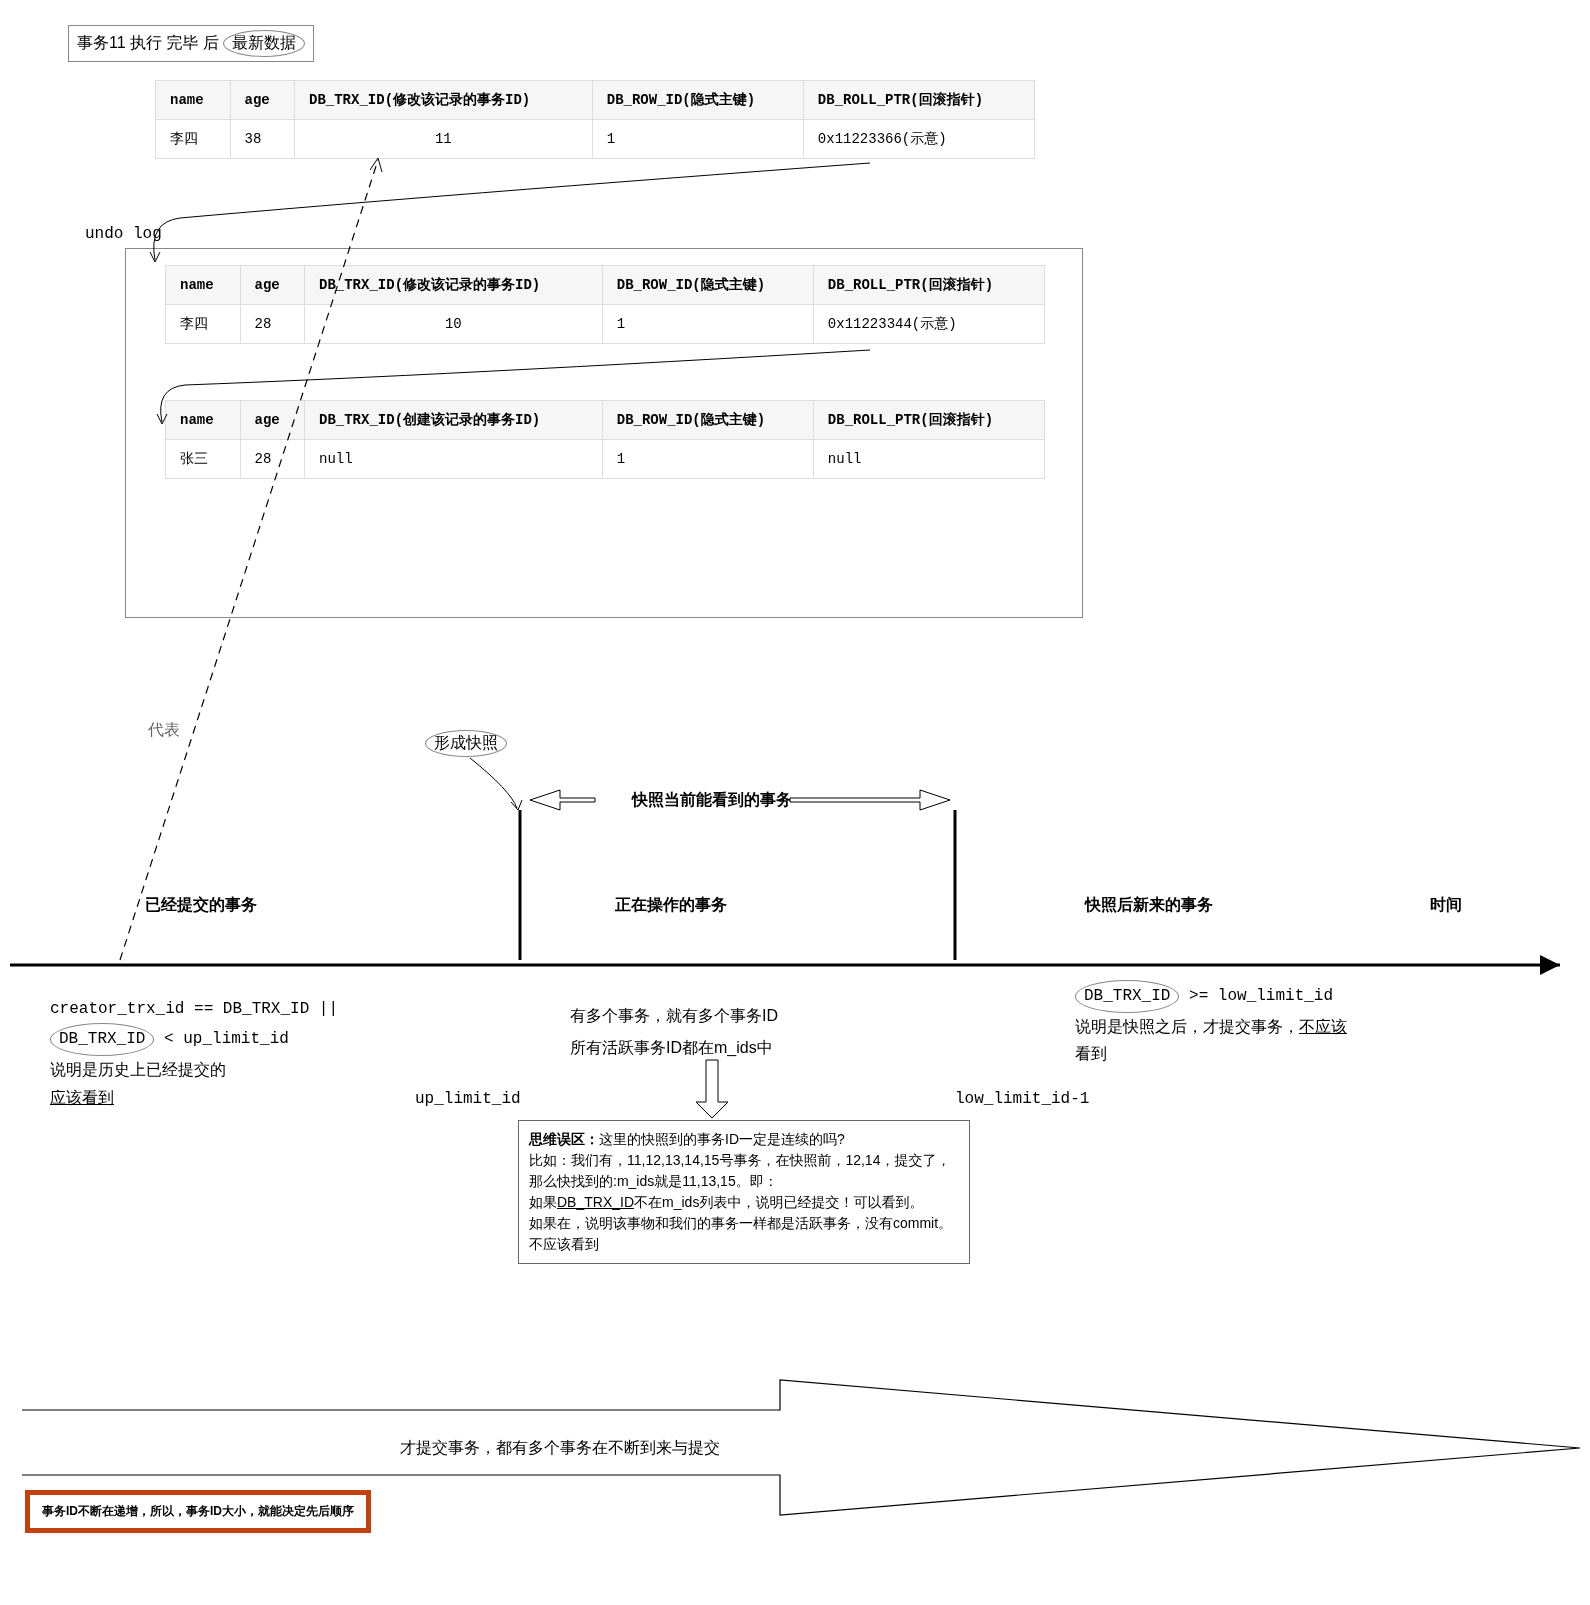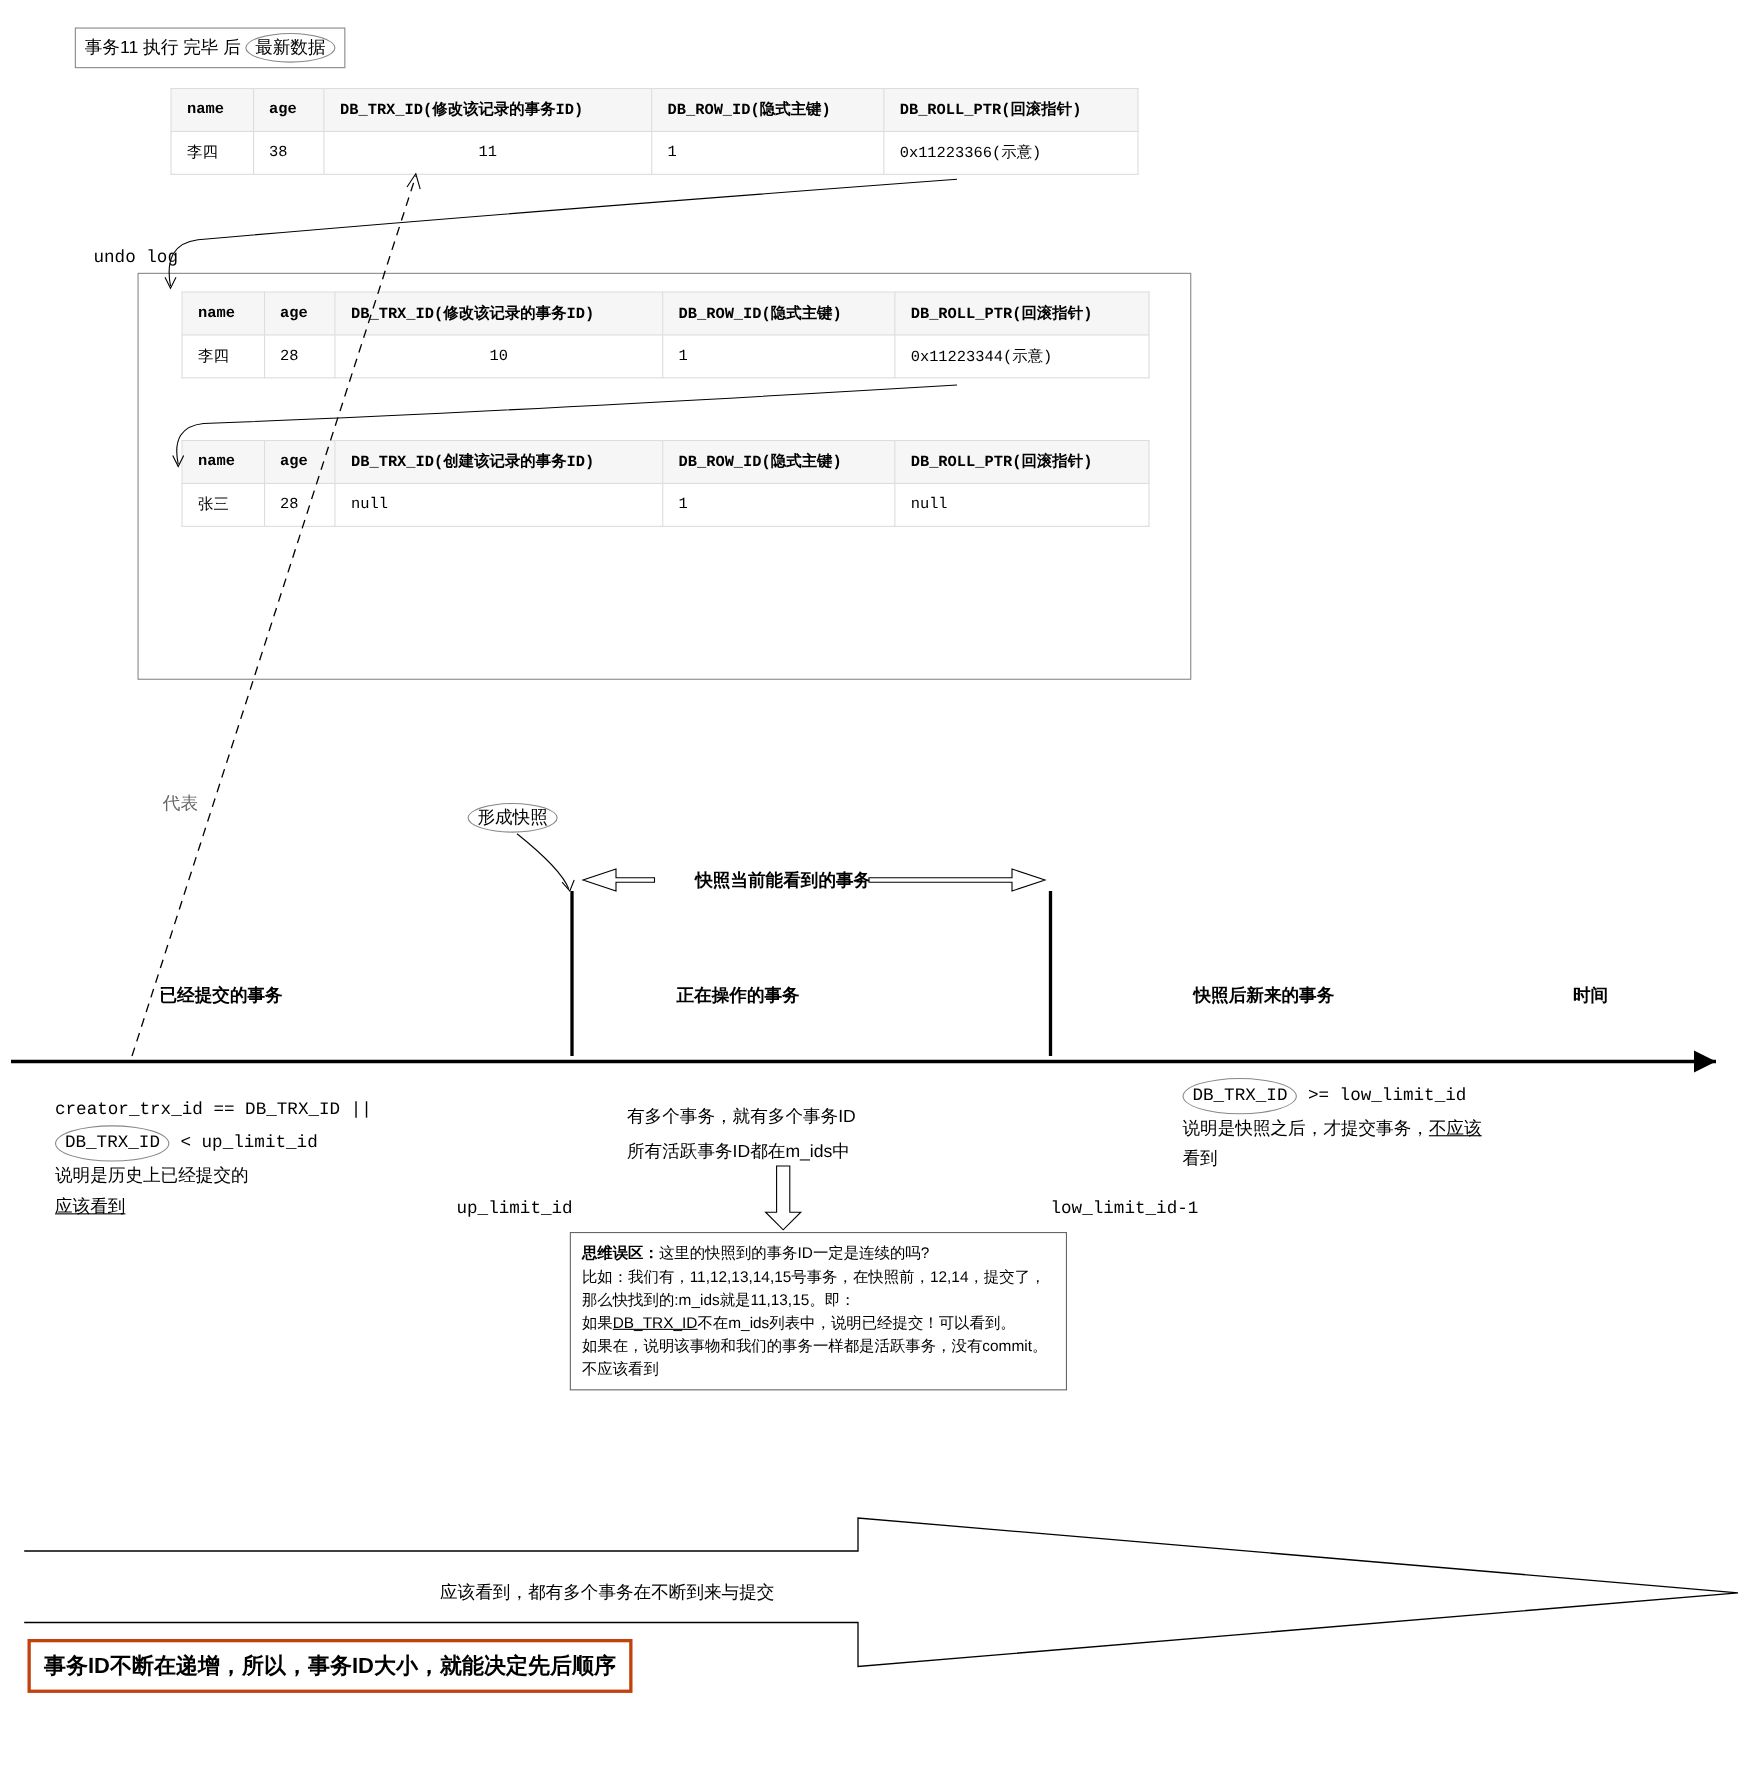--- a/index.html
+++ b/index.html
@@ -71,23 +71,23 @@
       background: #fff;
     }
     
     .banner {
       position: absolute;
       font-size: 16px;
     }
     
     .bottom-box {
       position: absolute;
-      border: 3px solid #c2410c;
+      border: 5px solid #c2410c;
       padding: 8px 12px;
-      font-size: 20px;
+      font-size: 12px;
       font-weight: bold;
     }
     
     svg.overlay {
       position: absolute;
       top: 0; left: 0;
       width: 1590px;
       height: 1605px;
       pointer-events: none;
     }
@@ -205,21 +205,21 @@
 <div class="label mono" style="left:415px; top:1090px;">up_limit_id</div>
 <div class="label mono" style="left:955px; top:1090px;">low_limit_id-1</div>
 
 <div class="note-box" style="left:518px; top:1120px; width:452px;">
   <span style="font-weight:bold;">思维误区：</span><span>这里的快照到的事务ID一定是连续的吗?</span><br>
   <span>比如：我们有，11,12,13,14,15号事务，在快照前，12,14，提交了，那么快找到的:m_ids就是11,13,15。即：</span><br>
   <span>如果</span><span class="und">DB_TRX_ID</span><span>不在m_ids列表中，说明已经提交！可以看到。</span><br>
   <span>如果在，说明该事物和我们的事务一样都是活跃事务，没有commit。不应该看到</span>
 </div>
 
-<div class="banner" style="left:400px; top:1438px;">应该看到，都有多个事务在不断到来与提交</div>
+<div class="banner" style="left:400px; top:1438px;">才提交事务，都有多个事务在不断到来与提交</div>
 
 <div class="bottom-box" style="left:25px; top:1490px;">事务ID不断在递增，所以，事务ID大小，就能决定先后顺序</div>
 
 <svg class="overlay">
 
   <path d="M 870 163 Q 440 195 180 218 Q 148 222 155 260" fill="none" stroke="#000" stroke-width="1"></path>
   <polyline points="150,252 155,262 160,252" fill="none" stroke="#000" stroke-width="1"></polyline>
 
   <path d="M 870 350 Q 450 375 185 385 Q 155 388 162 422" fill="none" stroke="#000" stroke-width="1"></path>
   <polyline points="157,414 162,424 167,414" fill="none" stroke="#000" stroke-width="1"></polyline>

